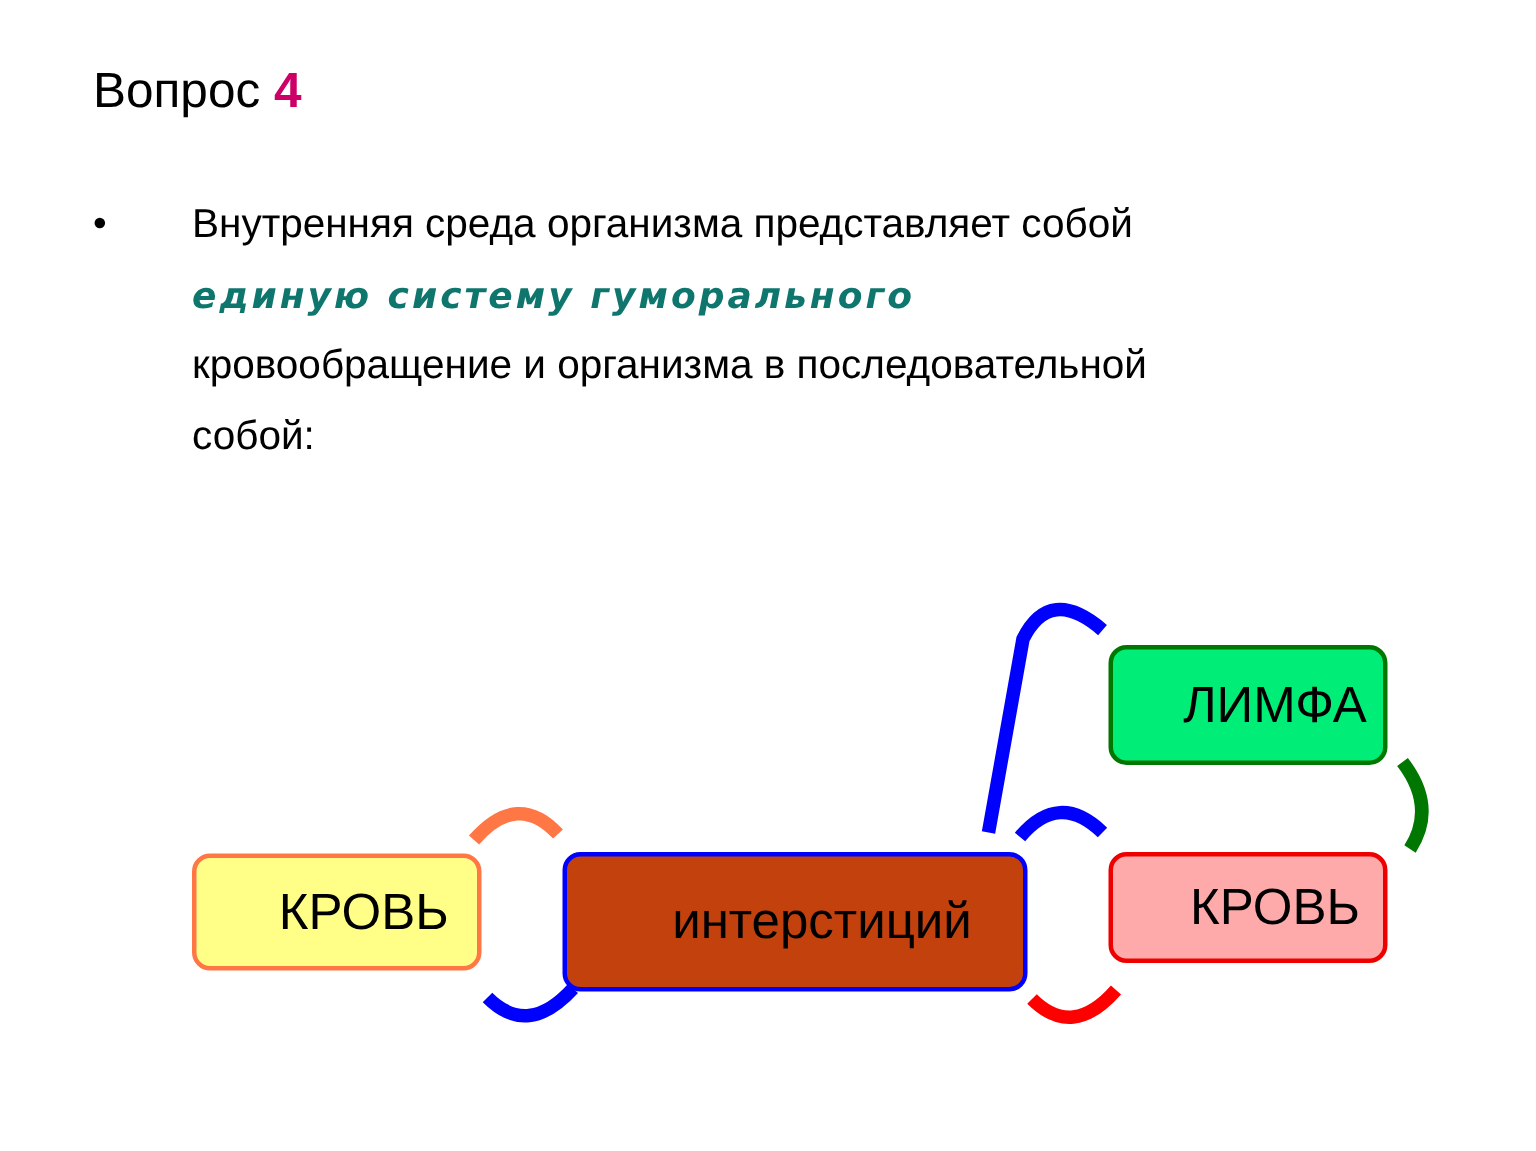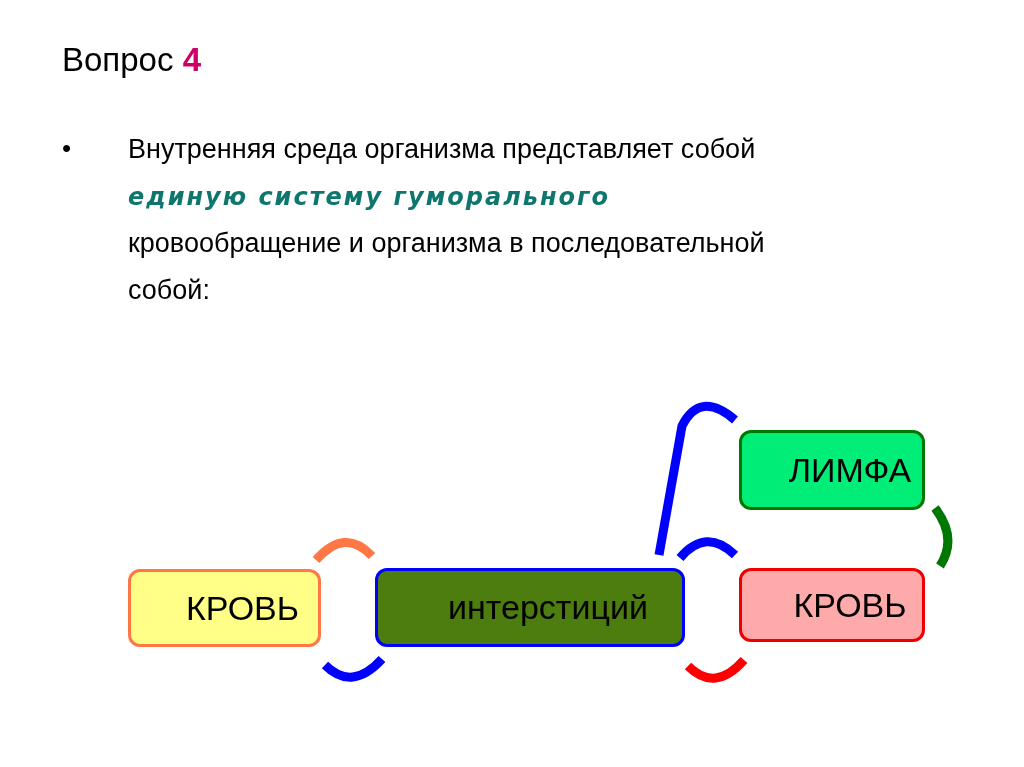--- a/index.html
+++ b/index.html
@@ -22,21 +22,21 @@
   .para .hl {
     color: #0f766e; font-weight: bold; font-style: italic;
     font-family: "DejaVu Sans", sans-serif; font-size: 24px; letter-spacing: 2px;
   }
   .box {
     position: absolute; box-sizing: border-box; border-radius: 12px; border-width: 3px; border-style: solid;
     display: flex; align-items: center; justify-content: center;
     font-family: "Liberation Sans", sans-serif; font-size: 34px; color: #000; padding-left: 36px;
   }
   .box.cell { left: 128px; top: 569px; width: 193px; height: 78px; background: #ffff88; border-color: #ff7744; }
-  .box.inter { left: 375px; top: 568px; width: 310px; height: 79px; background: #4d7c0f; border-color: #0000ff; }
+  .box.inter { left: 375px; top: 568px; width: 310px; height: 93px; background: #c2410c; border-color: #0000ff; }
   .box.lymph { left: 739px; top: 430px; width: 186px; height: 80px; background: #00ee77; border-color: #007700; }
   .box.blood { left: 739px; top: 568px; width: 186px; height: 74px; background: #ffaaaa; border-color: #ee0000; }
   svg.arrows { position: absolute; left: 0; top: 0; width: 1024px; height: 767px; pointer-events: none; }
   svg.arrows path { fill: none; stroke-width: 9; stroke-linecap: butt; }
 </style>
 </head>
 <body>
 
 <div class="title">
   <span>Вопрос</span>

